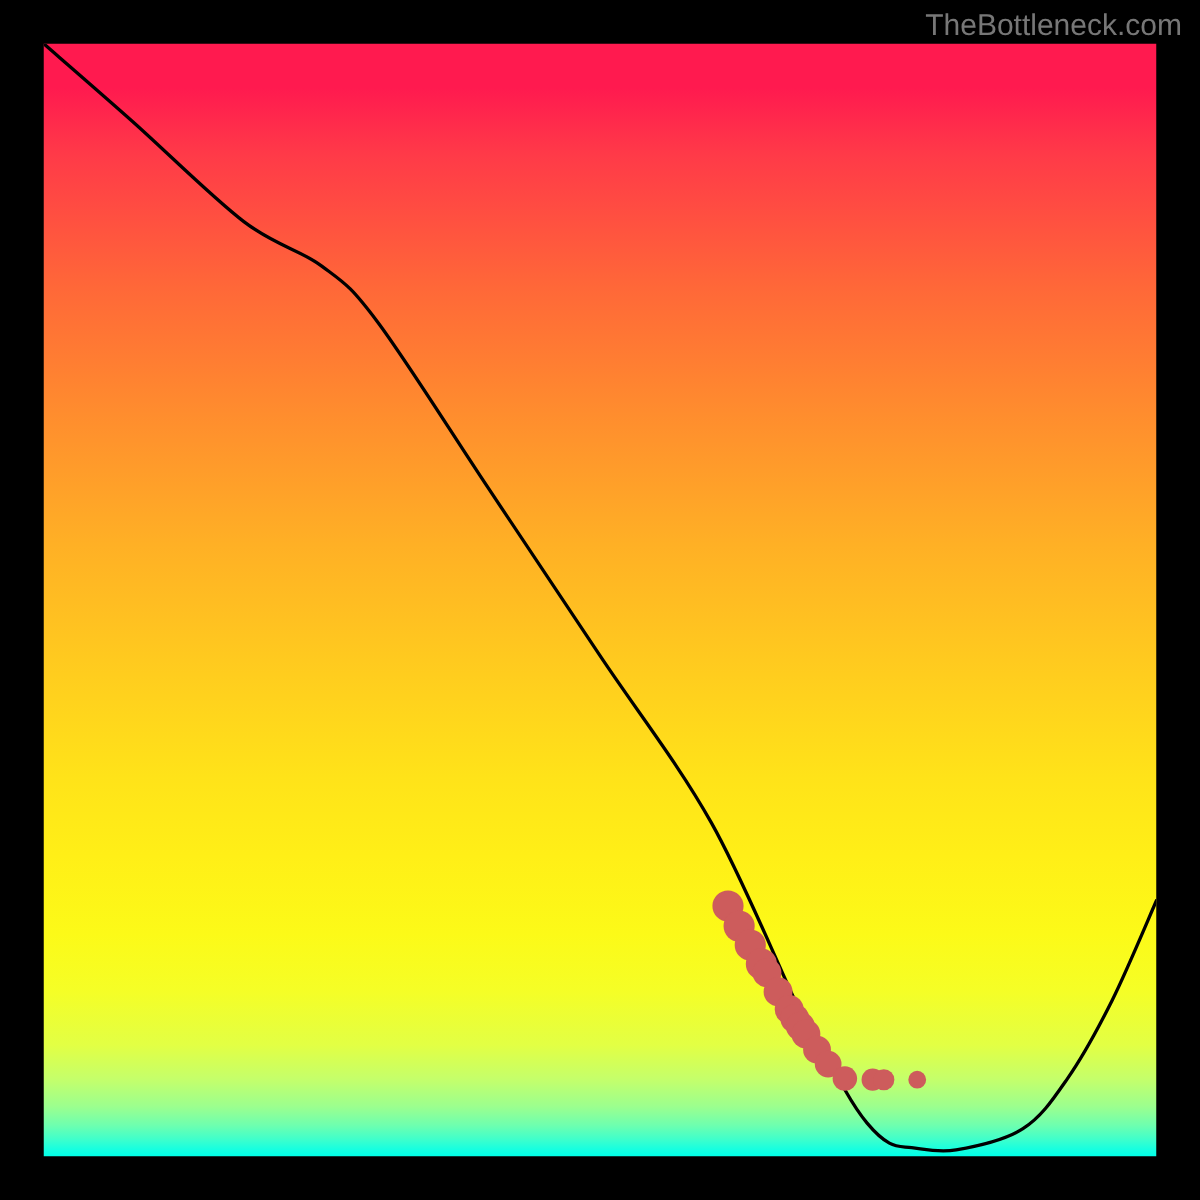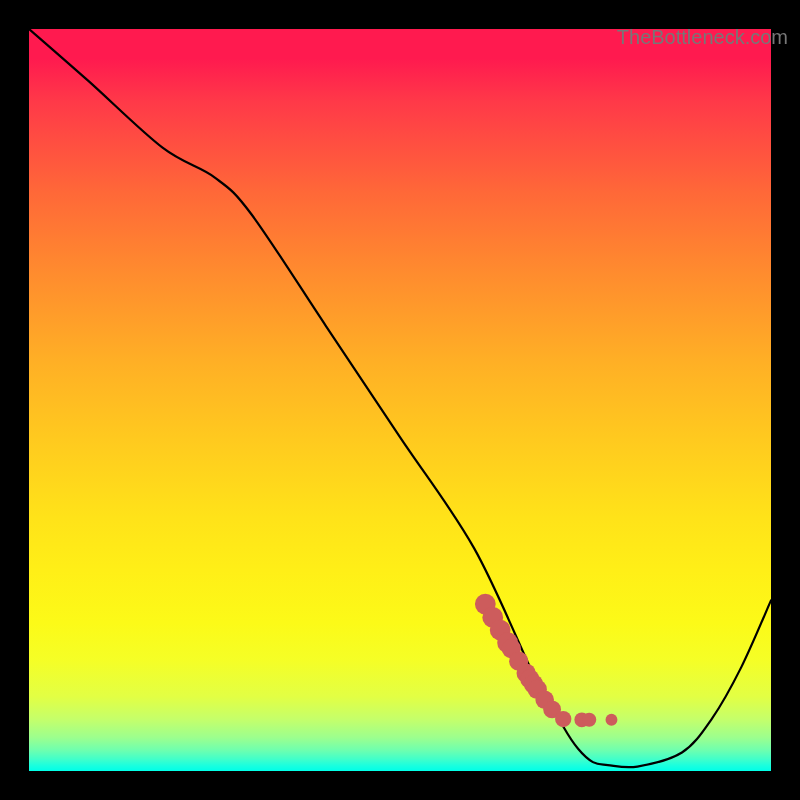--- a/index.html
+++ b/index.html
@@ -12,21 +12,20 @@
     font-family: Arial, sans-serif;
   }
   .watermark {
     position: absolute;
     top: 6px;
     right: 12px;
     color: #777;
     font-size: 20px;
     font-weight: 500;
     z-index: 10;
-    margin-top: 20px;
   }
   .plot-area {
     position: absolute;
     left: 29px;
     top: 29px;
     width: 742px;
     height: 742px;
     overflow: hidden;
   }
   .gradient-bg {

